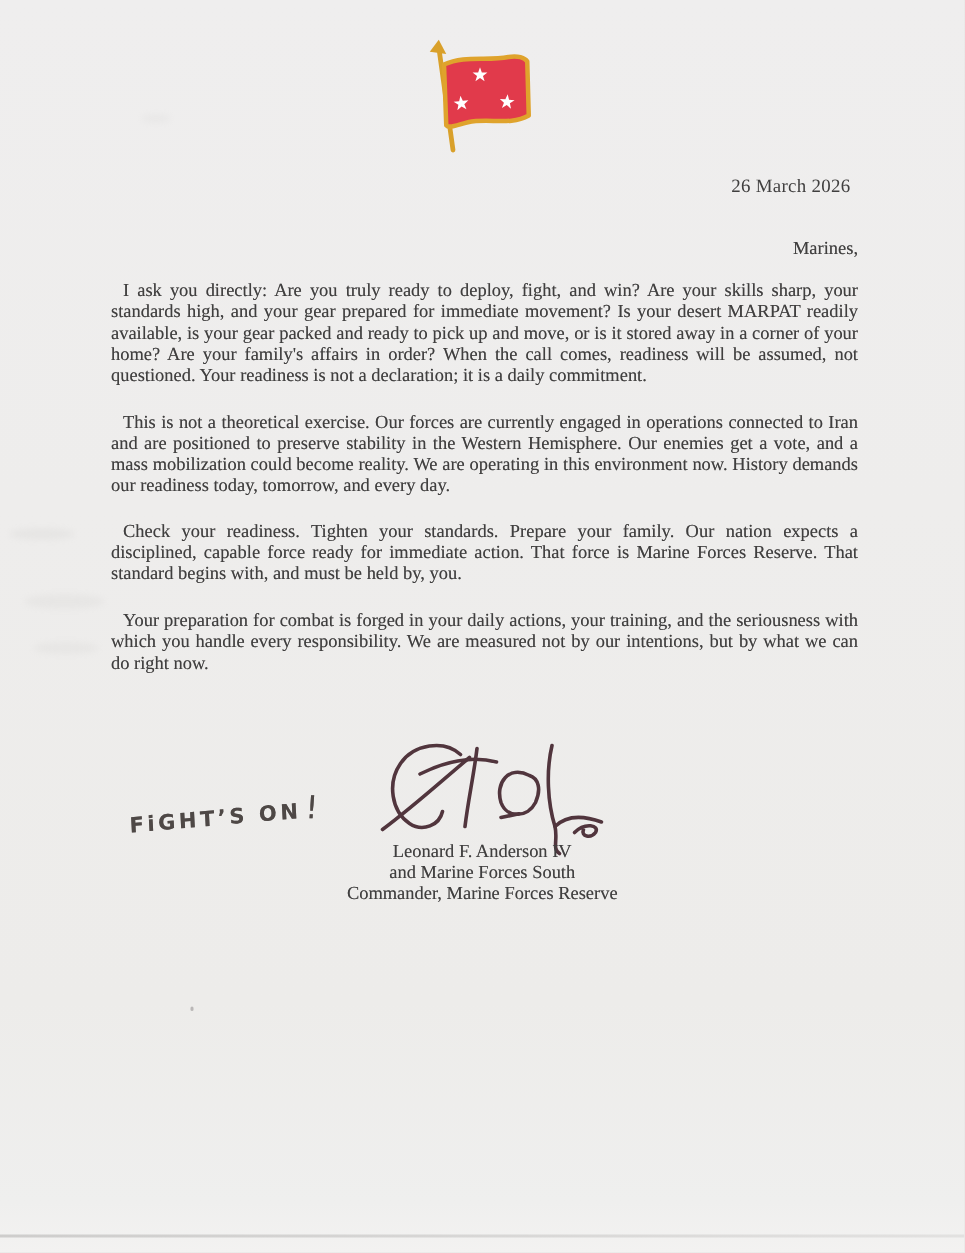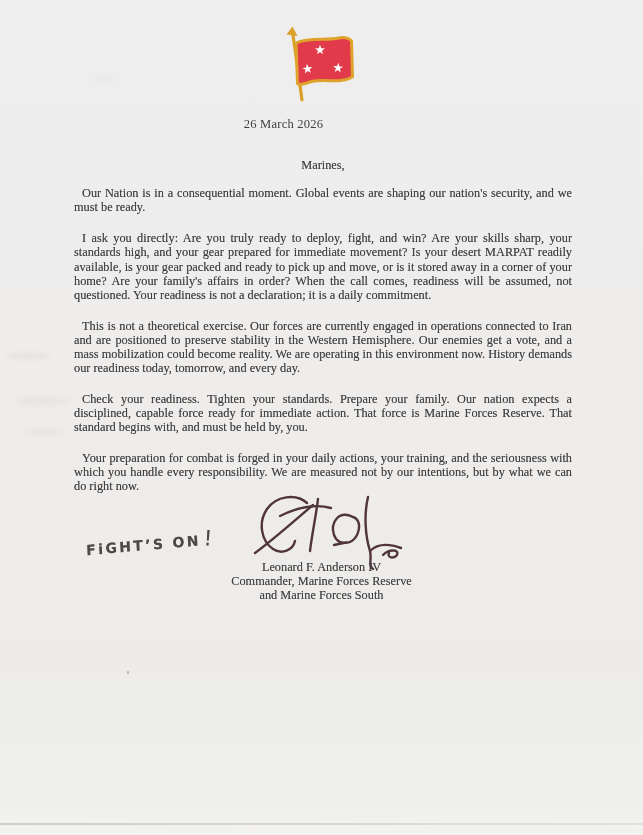--- a/index.html
+++ b/index.html
@@ -13,30 +13,30 @@
     position: relative;
     width: 643px; height: 835px;
     background: linear-gradient(180deg, #efeeee 0%, #edecea 80%, #efefee 96%, #f3f2f1 100%);
     color: #403f3f;
   }
   
   .flag-wrap { position: absolute; left: 283px; top: 26px; width: 82px; height: 82px; }
   
   .date-line {
     position: absolute; top: 117px; left: 0; width: 567px;
-    text-align: center; font-size: 12.6px; letter-spacing: .2px;
+    text-align: right; font-size: 12.6px; letter-spacing: .2px;
   }
   
   .letter-body {
     position: absolute; left: 74px; top: 158px; width: 498px;
     font-size: 12.3px; line-height: 14.2px;
     text-align: justify;
     text-shadow: 0 0 .35px rgba(64,63,63,.55);
   }
-  .letter-body .salutation { margin: 0 0 14px 0; text-align: center; }
+  .letter-body .salutation { margin: 0 0 14px 0; text-align: right; }
   .letter-body p { margin: 0 0 16.5px 0; text-indent: 8px; }
   
   .hand-note {
     position: absolute; left: 86px; top: 531px; width: 120px;
     font-family: "DejaVu Sans", sans-serif;
     font-size: 14px; font-weight: 600; letter-spacing: 2.4px;
     color: #4e4846;
     transform: rotate(-5deg) skewX(-2deg);
     white-space: nowrap;
     text-shadow: 0 0 .4px rgba(78,72,70,.6);
@@ -89,21 +89,20 @@
       <use href="#star" transform="translate(37,24)" fill="#ffffff"></use>
       <use href="#star" transform="translate(24.5,43) rotate(-6)" fill="#ffffff"></use>
       <use href="#star" transform="translate(55,42) rotate(5)" fill="#ffffff"></use>
     </svg>
   </div>
 
   <div class="date-line">26 March 2026</div>
 
   <div class="letter-body">
     <div class="salutation">Marines,</div>
-    <p>Our Nation is in a consequential moment. Global events are shaping our nation's security, and we must be ready.</p>
     <p>I ask you directly: Are you truly ready to deploy, fight, and win? Are your skills sharp, your standards high, and your gear prepared for immediate movement? Is your desert MARPAT readily available, is your gear packed and ready to pick up and move, or is it stored away in a corner of your home?  Are your family's affairs in order?  When the call comes, readiness will be assumed, not questioned.  Your readiness is not a declaration; it is a daily commitment.</p>
     <p>This is not a theoretical exercise. Our forces are currently engaged in operations connected to Iran and are positioned to preserve stability in the Western Hemisphere. Our enemies get a vote, and a mass mobilization could become reality. We are operating in this environment now. History demands our readiness today, tomorrow, and every day.</p>
     <p>Check your readiness. Tighten your standards. Prepare your family. Our nation expects a disciplined, capable force ready for immediate action. That force is Marine Forces Reserve. That standard begins with, and must be held by, you.</p>
     <p>Your preparation for combat is forged in your daily actions, your training, and the seriousness with which you handle every responsibility. We are measured not by our intentions, but by what we can do right now.</p>
   </div>
 
   <div class="hand-note">
     <span>FiGHT’S ON</span><span class="bang">!</span>
   </div>
 
@@ -124,22 +123,22 @@
 
         <path d="M118,5 C114,22 115,43 120,59 C122,68 118,74 123,77"></path>
         <path d="M120,59 C128,51 140,52 151,56"></path>
         <path d="M133,63 C140,56 150,58 147,63 C144,67 137,66 139,61"></path>
       </g>
     </svg>
   </div>
 
   <div class="sig-block">
     <div>Leonard F. Anderson IV</div>
+    <div>and Marine Forces South</div>
     <div>Commander, Marine Forces Reserve</div>
-    <div>and Marine Forces South</div>
   </div>
 
   <div class="smudge smudge-1"></div>
   <div class="smudge smudge-2"></div>
   <div class="smudge smudge-3"></div>
   <div class="smudge smudge-4"></div>
   <div class="speck"></div>
   <div class="edge-line"></div>
 
 </div>

